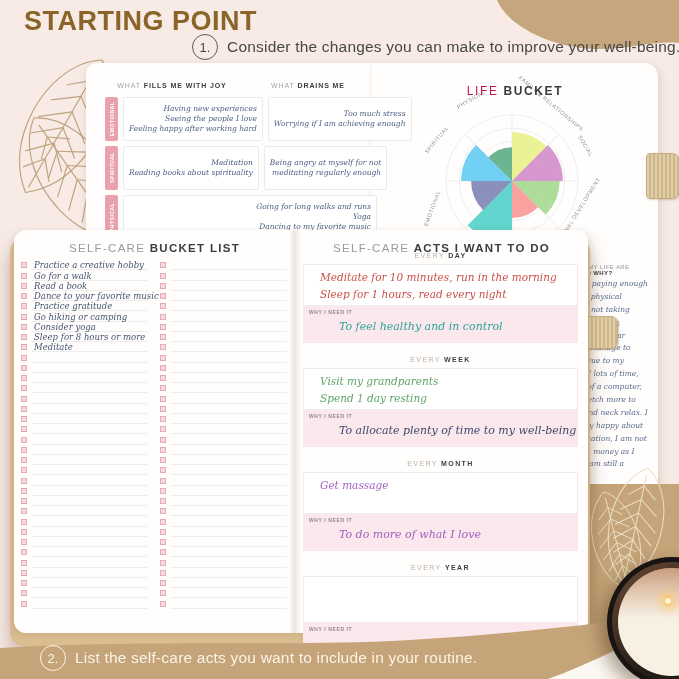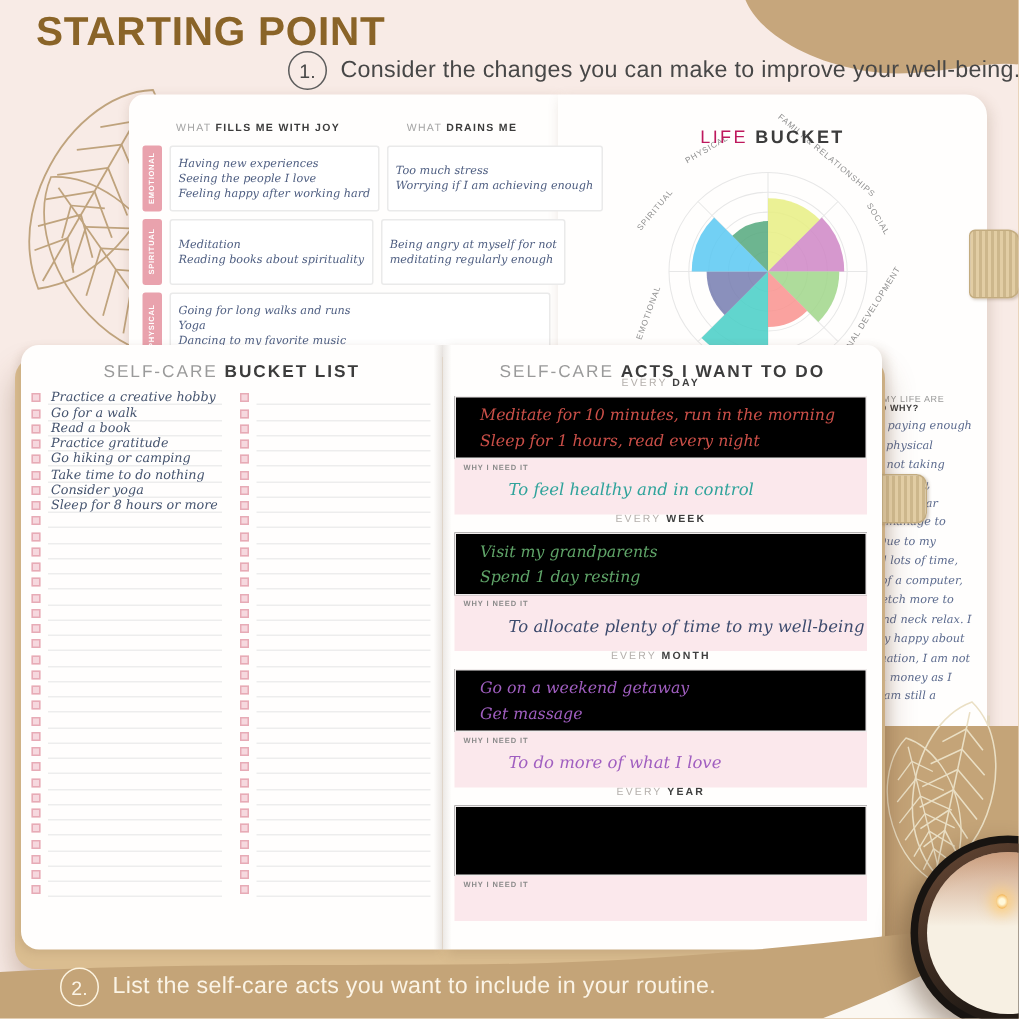--- a/index.html
+++ b/index.html
@@ -41,21 +41,21 @@
   .spine-shadow{left:289px;top:230px;width:12px;height:403px;z-index:11;
                 background:linear-gradient(90deg,rgba(0,0,0,0),rgba(90,70,50,.12),rgba(0,0,0,0));}
 
   
   .joy-header-row{left:86px;top:82px;width:286px;z-index:6;display:flex;}
   .jhead{font-size:7px;letter-spacing:.9px;text-align:center;}
   .jhead .lt{color:#a5a5a5;}
   .jhead .bd{color:#3c3c3c;font-weight:bold;}
   .jh1{width:160px;margin-left:6px;}
   .jh2{width:112px;}
-  .joy-rows{left:95px;top:97px;width:272px;z-index:6;}
+  .joy-rows{left:105px;top:97px;width:272px;z-index:6;text-align:right;}
   .jrow{display:flex;gap:5px;height:44px;margin-bottom:5px;}
   .jtab{width:13px;background:#e9a2ad;border-radius:2px;color:#fff;font-size:5px;font-weight:bold;
         letter-spacing:.5px;writing-mode:vertical-rl;transform:rotate(180deg);
         display:flex;align-items:center;justify-content:center;}
   .jcell{flex:1;border:1px solid #eaeaea;border-radius:2px;padding:2px 5px;display:flex;
          flex-direction:column;justify-content:center;background:#fff;}
   .hw7{font-family:"DejaVu Serif",serif;font-style:italic;font-size:7.5px;line-height:1.32;
        color:#4d5d80;white-space:nowrap;}
 
   
@@ -85,24 +85,24 @@
        font-size:8.5px;color:#44536e;white-space:nowrap;}
 
   
   .acts-title{left:295px;top:242px;width:293px;text-align:center;z-index:12;font-size:11.5px;letter-spacing:1.3px;}
   .acts-title .lt{color:#9a9a9a;}
   .acts-title .bd{color:#3c3c3c;font-weight:bold;}
   .acts-sections{left:303px;top:252px;width:275px;z-index:12;}
   .alab{text-align:center;font-size:7px;letter-spacing:1.4px;height:12px;}
   .alight{color:#b5b0ac;}
   .abold{color:#3f3f3f;font-weight:bold;}
-  .abox{border:1px solid #f0ecec;background:#000000;height:42px;padding:4px 0 0 16px;box-sizing:border-box;}
+  .abox{border:1px solid #f0ecec;background:#ffffff;height:42px;padding:4px 0 0 16px;box-sizing:border-box;}
   .abox.tall{height:47px;}
   .aline{font-family:"DejaVu Serif",serif;font-style:italic;font-size:10.5px;line-height:1.6;white-space:nowrap;}
-  .awhy{background:#fbe8ec;height:37px;position:relative;}
+  .awhy{background:#fbe8ec;height:37px;position:relative;margin-bottom:13px;}
   .awhy.short{height:30px;margin-bottom:0;}
   .awlab{position:absolute;top:3px;left:6px;font-size:5px;letter-spacing:.6px;color:#8b8b8b;font-weight:bold;}
   .awtext{padding:14px 0 0 36px;font-family:"DejaVu Serif",serif;font-style:italic;font-size:11px;white-space:nowrap;}
 
   
   .blob-svg{left:0;top:0;z-index:1;}
   .leaves-tl{left:0;top:40px;z-index:2;}
   .leaves-br{left:560px;top:450px;z-index:6;}
   .band-svg{left:0;top:612px;z-index:15;}
   .candle{left:607px;top:557px;width:130px;height:130px;border-radius:50%;background:#181411;
@@ -281,53 +281,61 @@
       <span class="bcb"></span>
       <span class="bln first">
         <span class="hw8">Read a book</span>
       </span>
       <span class="bcb"></span>
       <span class="bln"></span>
     </div>
     <div class="brow">
       <span class="bcb"></span>
       <span class="bln first">
+        <span class="hw8">Dance to your favorite music</span>
+      </span>
+      <span class="bcb"></span>
+      <span class="bln"></span>
+    </div>
+    <div class="brow">
+      <span class="bcb"></span>
+      <span class="bln first">
         <span class="hw8">Practice gratitude</span>
       </span>
       <span class="bcb"></span>
       <span class="bln"></span>
     </div>
     <div class="brow">
       <span class="bcb"></span>
       <span class="bln first">
         <span class="hw8">Go hiking or camping</span>
       </span>
       <span class="bcb"></span>
       <span class="bln"></span>
     </div>
     <div class="brow">
       <span class="bcb"></span>
       <span class="bln first">
-        <span class="hw8">Take time to do nothing</span>
-      </span>
-      <span class="bcb"></span>
-      <span class="bln"></span>
-    </div>
-    <div class="brow">
-      <span class="bcb"></span>
-      <span class="bln first">
         <span class="hw8">Consider yoga</span>
       </span>
       <span class="bcb"></span>
       <span class="bln"></span>
     </div>
     <div class="brow">
       <span class="bcb"></span>
       <span class="bln first">
         <span class="hw8">Sleep for 8 hours or more</span>
+      </span>
+      <span class="bcb"></span>
+      <span class="bln"></span>
+    </div>
+    <div class="brow">
+      <span class="bcb"></span>
+      <span class="bln first">
+        <span class="hw8">Meditate</span>
       </span>
       <span class="bcb"></span>
       <span class="bln"></span>
     </div>
     <div class="brow">
       <span class="bcb"></span>
       <span class="bln first"></span>
       <span class="bcb"></span>
       <span class="bln"></span>
     </div>
@@ -499,21 +507,20 @@
         <div class="aline">Spend 1 day resting</div>
       </div>
       <div class="awhy">
         <div class="awlab">WHY I NEED IT</div>
         <div class="awtext" style="color: rgb(60, 74, 109);">To allocate plenty of time to my well-being</div>
       </div>
     </div>
     <div class="asec">
       <div class="alab"><span class="alight">EVERY </span><span class="abold">MONTH</span></div>
       <div class="abox" style="color: rgb(160, 94, 192);">
-        <div class="aline">Go on a weekend getaway</div>
         <div class="aline">Get massage</div>
       </div>
       <div class="awhy">
         <div class="awlab">WHY I NEED IT</div>
         <div class="awtext" style="color: rgb(160, 94, 192);">To do more of what I love</div>
       </div>
     </div>
     <div class="asec">
       <div class="alab"><span class="alight">EVERY </span><span class="abold">YEAR</span></div>
       <div class="abox tall"></div>

